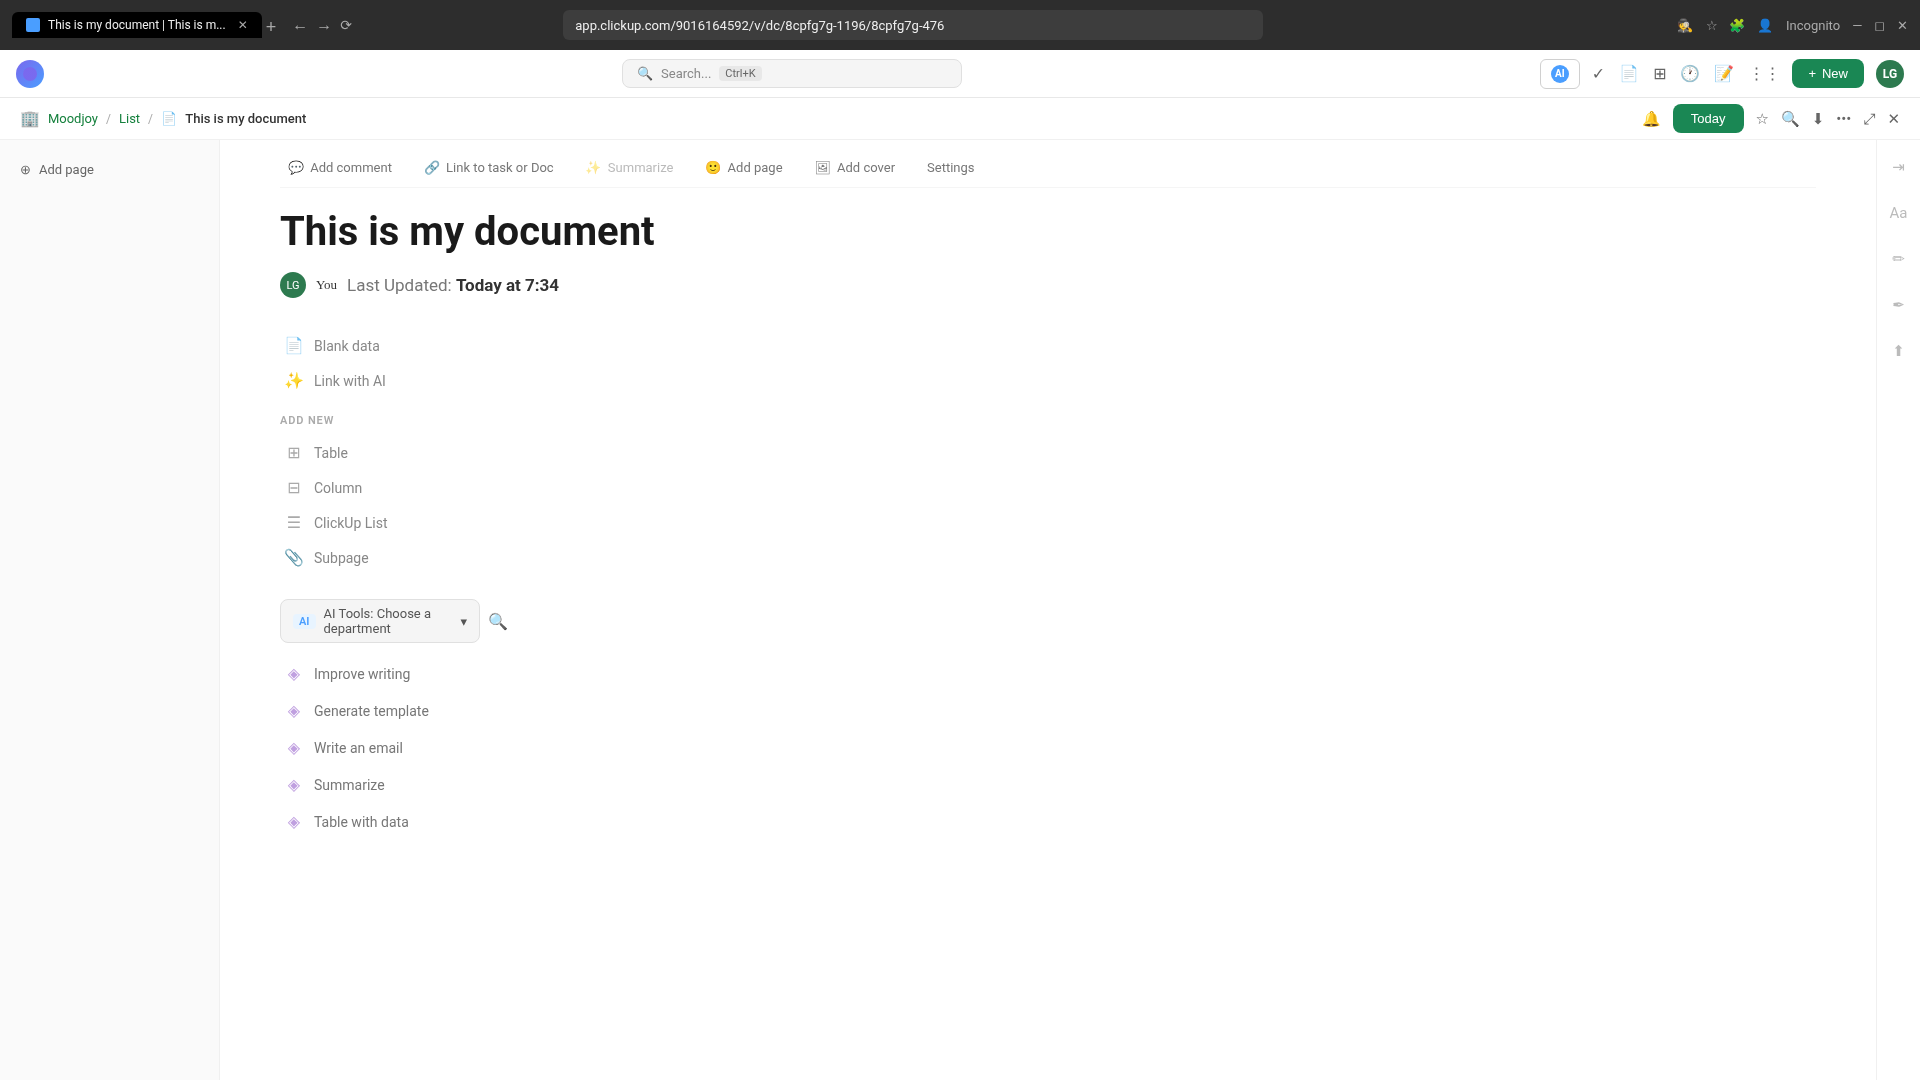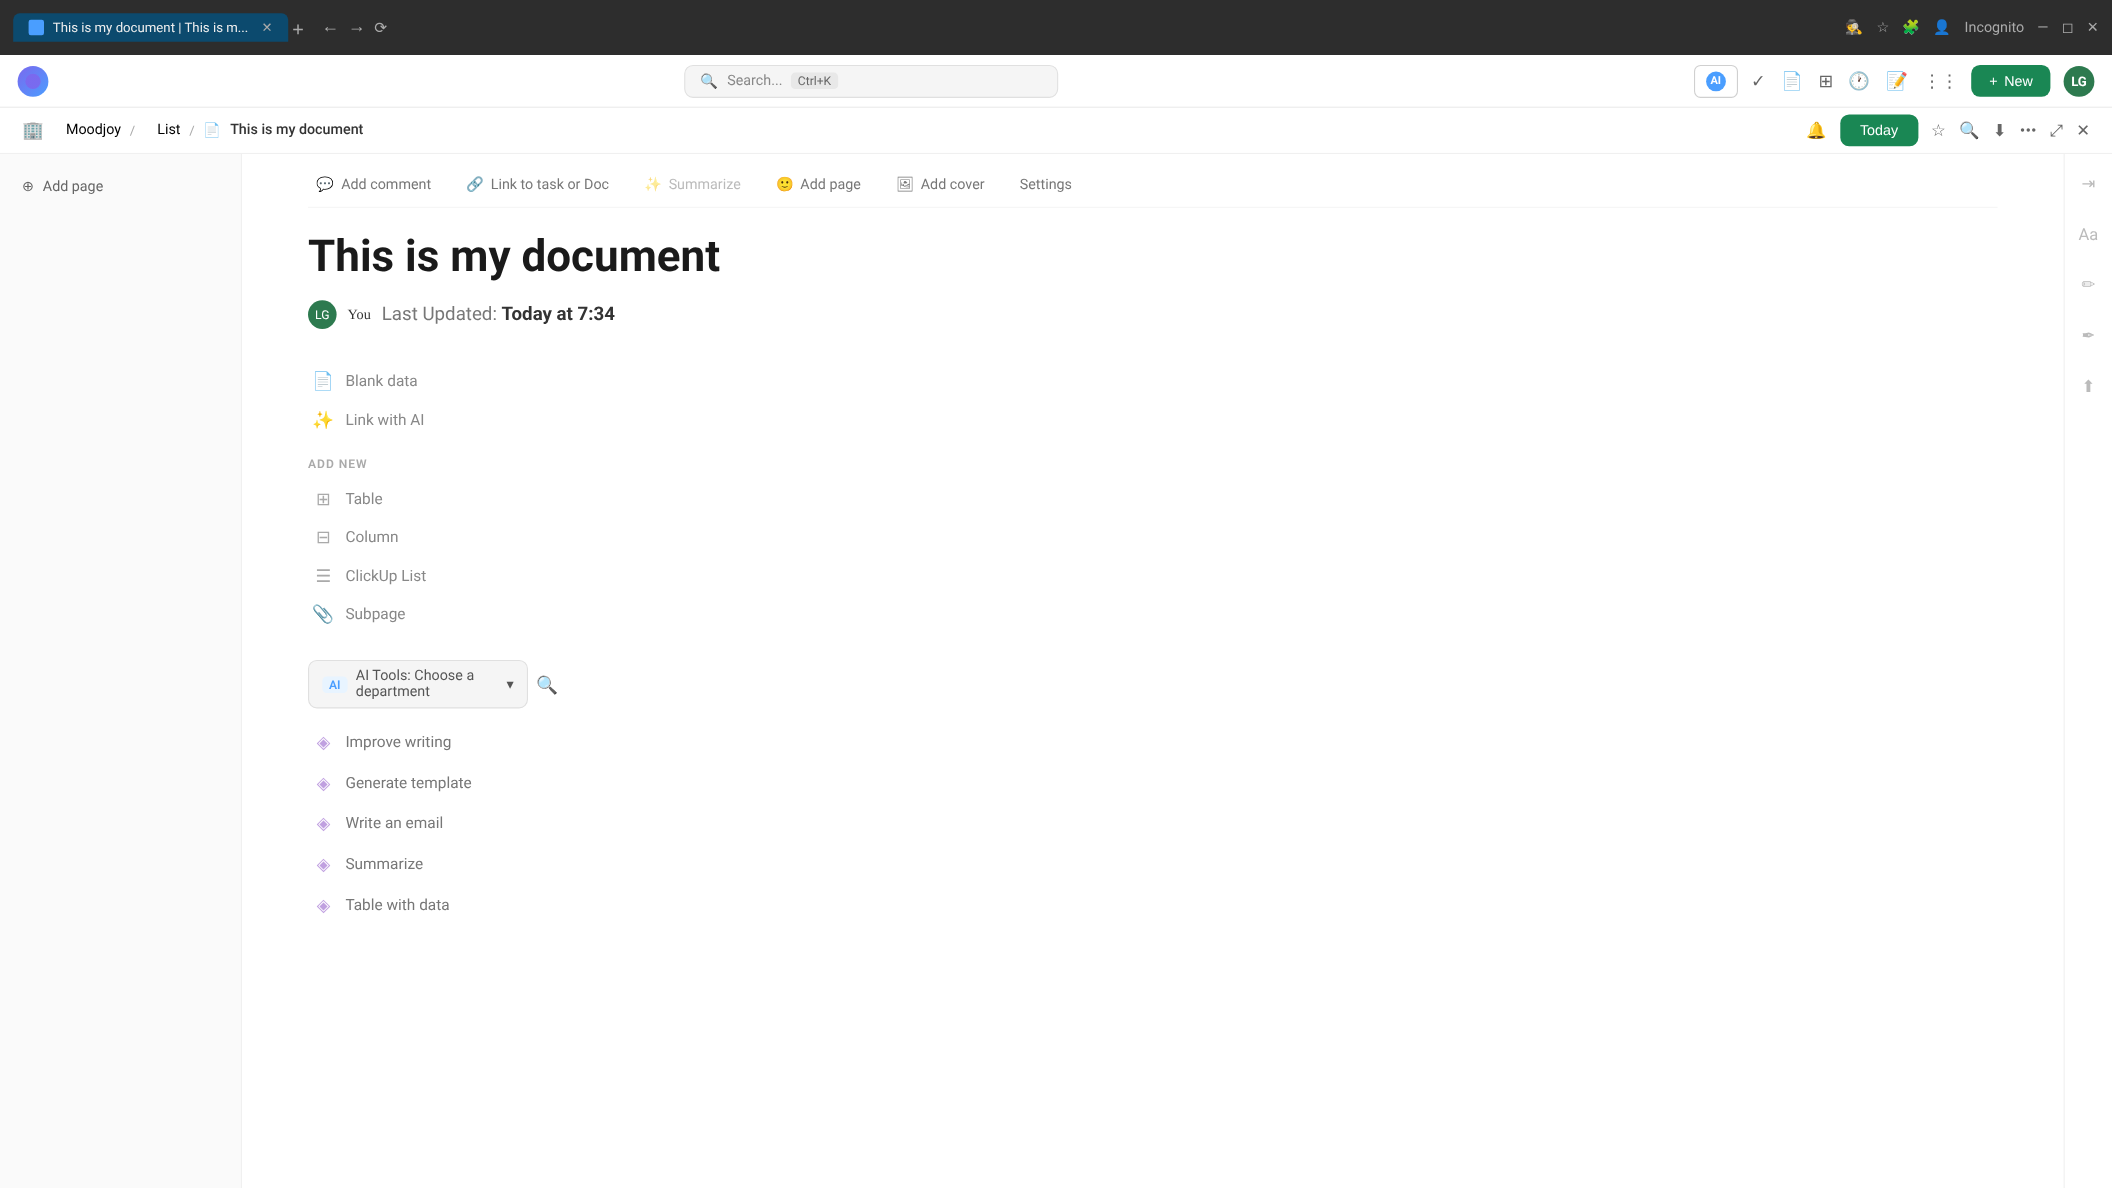--- a/index.html
+++ b/index.html
@@ -4,41 +4,41 @@
   <style>
     * { margin: 0; padding: 0; box-sizing: border-box; }
     body { font-family: -apple-system, BlinkMacSystemFont, 'Segoe UI', Roboto, sans-serif; background: #fff; width: 1920px; height: 1080px; overflow: hidden; }
 
     
     .browser-chrome { background: #2d2d2d; height: 50px; display: flex; align-items: center; padding: 0 12px; gap: 8px; }
     .browser-nav { display: flex; align-items: center; gap: 8px; margin-left: 8px; }
     .nav-arrow { color: #aaa; font-size: 16px; background: none; border: none; cursor: pointer; }
     .refresh-btn { color: #aaa; font-size: 14px; background: none; border: none; cursor: pointer; }
     .address-bar { flex: 1; background: #3d3d3d; border-radius: 6px; height: 30px; display: flex; align-items: center; padding: 0 12px; color: #eee; font-size: 13px; max-width: 700px; margin: 0 auto; }
-    .browser-tab { background: #0c4a6e; border-radius: 6px 6px 0 0; padding: 6px 14px; display: flex; align-items: flex-start; gap: 8px; color: #eee; font-size: 12px; position: relative; }
+    .browser-tab { background: #000000; border-radius: 6px 6px 0 0; padding: 6px 14px; display: flex; align-items: flex-start; gap: 8px; color: #eee; font-size: 12px; position: relative; }
     .tab-favicon { width: 14px; height: 14px; background: #4a9eff; border-radius: 2px; display: inline-block; }
     .tab-close { color: #aaa; font-size: 12px; cursor: pointer; margin-left: 4px; }
     .new-tab-btn { color: #aaa; font-size: 18px; background: none; border: none; cursor: pointer; margin-left: 4px; }
     .tabs-row { display: flex; align-items: flex-end; flex: 0 0 auto; }
     .browser-right-controls { display: flex; align-items: center; gap: 12px; margin-left: auto; color: #aaa; font-size: 13px; }
 
     
     .app-header { height: 48px; background: #fff; border-bottom: 1px solid #e8e8e8; display: flex; align-items: center; padding: 0 16px; gap: 12px; }
     .app-logo { width: 28px; height: 28px; background: linear-gradient(135deg, #7b68ee, #4a9eff); border-radius: 50%; display: flex; align-items: center; justify-content: center; color: #fff; font-size: 14px; font-weight: bold; }
     .search-bar { display: flex; align-items: center; gap: 8px; background: #f5f5f5; border: 1px solid #e0e0e0; border-radius: 8px; padding: 6px 14px; margin: 0 auto; width: 340px; color: #888; font-size: 13px; cursor: pointer; }
     .search-shortcut { background: #e8e8e8; border-radius: 4px; padding: 1px 6px; font-size: 11px; color: #666; }
     .ai-btn { background: #fff; border: 1px solid #d0d0d0; border-radius: 6px; padding: 5px 10px; display: flex; align-items: center; gap: 6px; font-size: 13px; cursor: pointer; color: #333; }
     .ai-indicator { background: #4a9eff; border-radius: 50%; width: 18px; height: 18px; color: #fff; font-size: 10px; display: flex; align-items: center; justify-content: center; font-weight: bold; }
     .new-btn { background: #1a8754; color: #fff; border: none; border-radius: 8px; padding: 7px 16px; font-size: 13px; cursor: pointer; display: flex; align-items: center; gap: 6px; }
     .header-icons { display: flex; align-items: center; gap: 14px; color: #666; font-size: 16px; }
     .user-avatar { width: 28px; height: 28px; background: #2d7a4f; border-radius: 50%; display: flex; align-items: center; justify-content: center; color: #fff; font-size: 12px; font-weight: bold; cursor: pointer; }
 
     
     .breadcrumb-bar { height: 42px; background: #fff; border-bottom: 1px solid #f0f0f0; display: flex; align-items: center; padding: 0 20px; gap: 8px; }
-    .breadcrumb-item { display: flex; align-items: center; gap: 6px; font-size: 13px; color: #000000; cursor: pointer; margin-left: 12px; }
+    .breadcrumb-item { display: flex; align-items: center; gap: 6px; font-size: 13px; color: #15803d; cursor: pointer; }
     .breadcrumb-sep { color: #aaa; font-size: 12px; }
     .breadcrumb-current { font-size: 13px; color: #333; font-weight: 500; display: flex; align-items: center; gap: 6px; }
     .breadcrumb-right { margin-left: auto; display: flex; align-items: center; gap: 12px; }
     .share-btn { background: #1a8754; color: #fff; border: none; border-radius: 8px; padding: 7px 18px; font-size: 13px; cursor: pointer; font-weight: 500; }
     .bc-icon { color: #666; font-size: 15px; cursor: pointer; }
 
     
     .main-layout { display: flex; height: calc(1080px - 50px - 48px - 42px); }
 
     
@@ -83,20 +83,23 @@
       <span class="tab-favicon"></span>
       <span>This is my document | This is m...</span>
       <span class="tab-close">✕</span>
     </div>
     <button class="new-tab-btn">+</button>
   </div>
   <div class="browser-nav">
     <button class="nav-arrow">←</button>
     <button class="nav-arrow">→</button>
     <button class="refresh-btn">⟳</button>
+  </div>
+  <div class="address-bar">
+    <span>app.clickup.com/9016164592/v/dc/8cpfg7g-1196/8cpfg7g-476</span>
   </div>
   <div class="browser-right-controls">
     <span>🕵</span>
     <span>☆</span>
     <span>🧩</span>
     <span>👤</span>
     <span>Incognito</span>
     <span>—</span>
     <span>◻</span>
     <span>✕</span>

